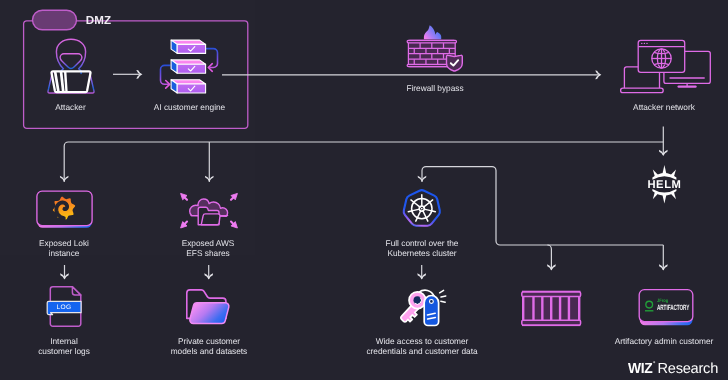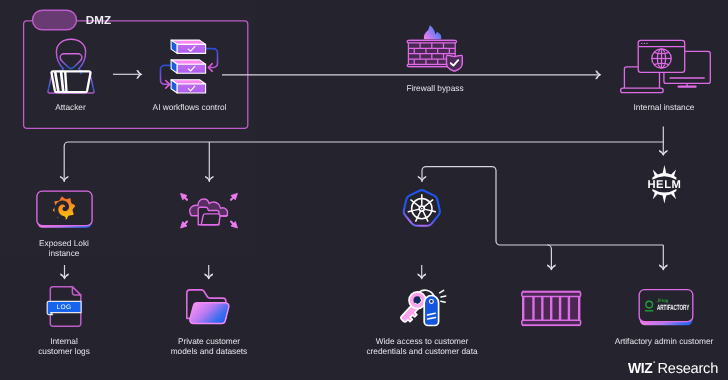--- a/index.html
+++ b/index.html
@@ -354,26 +354,30 @@
       <use href="#arrowdown" transform="translate(663.3,270.6)"></use>
       <use href="#arrowdown" transform="translate(64.5,279.6)"></use>
       <use href="#arrowdown" transform="translate(208.7,279.6)"></use>
       <use href="#arrowdown" transform="translate(421.7,279.6)"></use>
     </g>
   </svg>
 
   <div class="dmzlabel" style="left:32.5px;top:13.9px;width:44px;text-align:center;">DMZ</div>
 
   <div class="lbl" style="left:31.5px;top:101.5px;width:78px;">Attacker</div>
-  <div class="lbl" style="left:129.5px;top:101.5px;width:120px;">AI workflows control</div>
+  <div class="lbl" style="left:129.5px;top:101.5px;width:120px;">AI customer engine</div>
   <div class="lbl" style="left:393px;top:82.5px;width:84px;">Firewall bypass</div>
-  <div class="lbl" style="left:620px;top:101.5px;width:88px;">Internal instance</div>
+  <div class="lbl" style="left:620px;top:101.5px;width:88px;">Attacker network</div>
 
   <div class="lbl" style="left:14px;top:237.5px;width:100px;">Exposed Loki
 instance</div>
+  <div class="lbl" style="left:158px;top:237.5px;width:100px;">Exposed AWS
+EFS shares</div>
+  <div class="lbl" style="left:360px;top:237.5px;width:124px;">Full control over the
+Kubernetes cluster</div>
   <div style="position:absolute;left:646px;top:180.0px;width:37px;text-align:center;font-size:11.2px;font-weight:bold;letter-spacing:0.6px;color:#ffffff;line-height:11px;">HELM</div>
 
   <div style="position:absolute;left:48px;top:302.6px;width:32px;text-align:center;font-size:6.6px;letter-spacing:0.3px;color:#ffffff;line-height:9px;">LOG</div>
   <div class="lbl" style="left:14px;top:335.5px;width:100px;">Internal
 customer logs</div>
   <div class="lbl" style="left:148px;top:335.5px;width:122px;">Private customer
 models and datasets</div>
   <div class="lbl" style="left:344px;top:335.5px;width:156px;">Wide access to customer
 credentials and customer data</div>
   <div style="position:absolute;left:657.2px;top:299.4px;font-size:4.8px;font-weight:bold;color:#23a23a;line-height:5px;letter-spacing:0px;transform:scaleX(0.85);transform-origin:left top;">JFrog</div>

